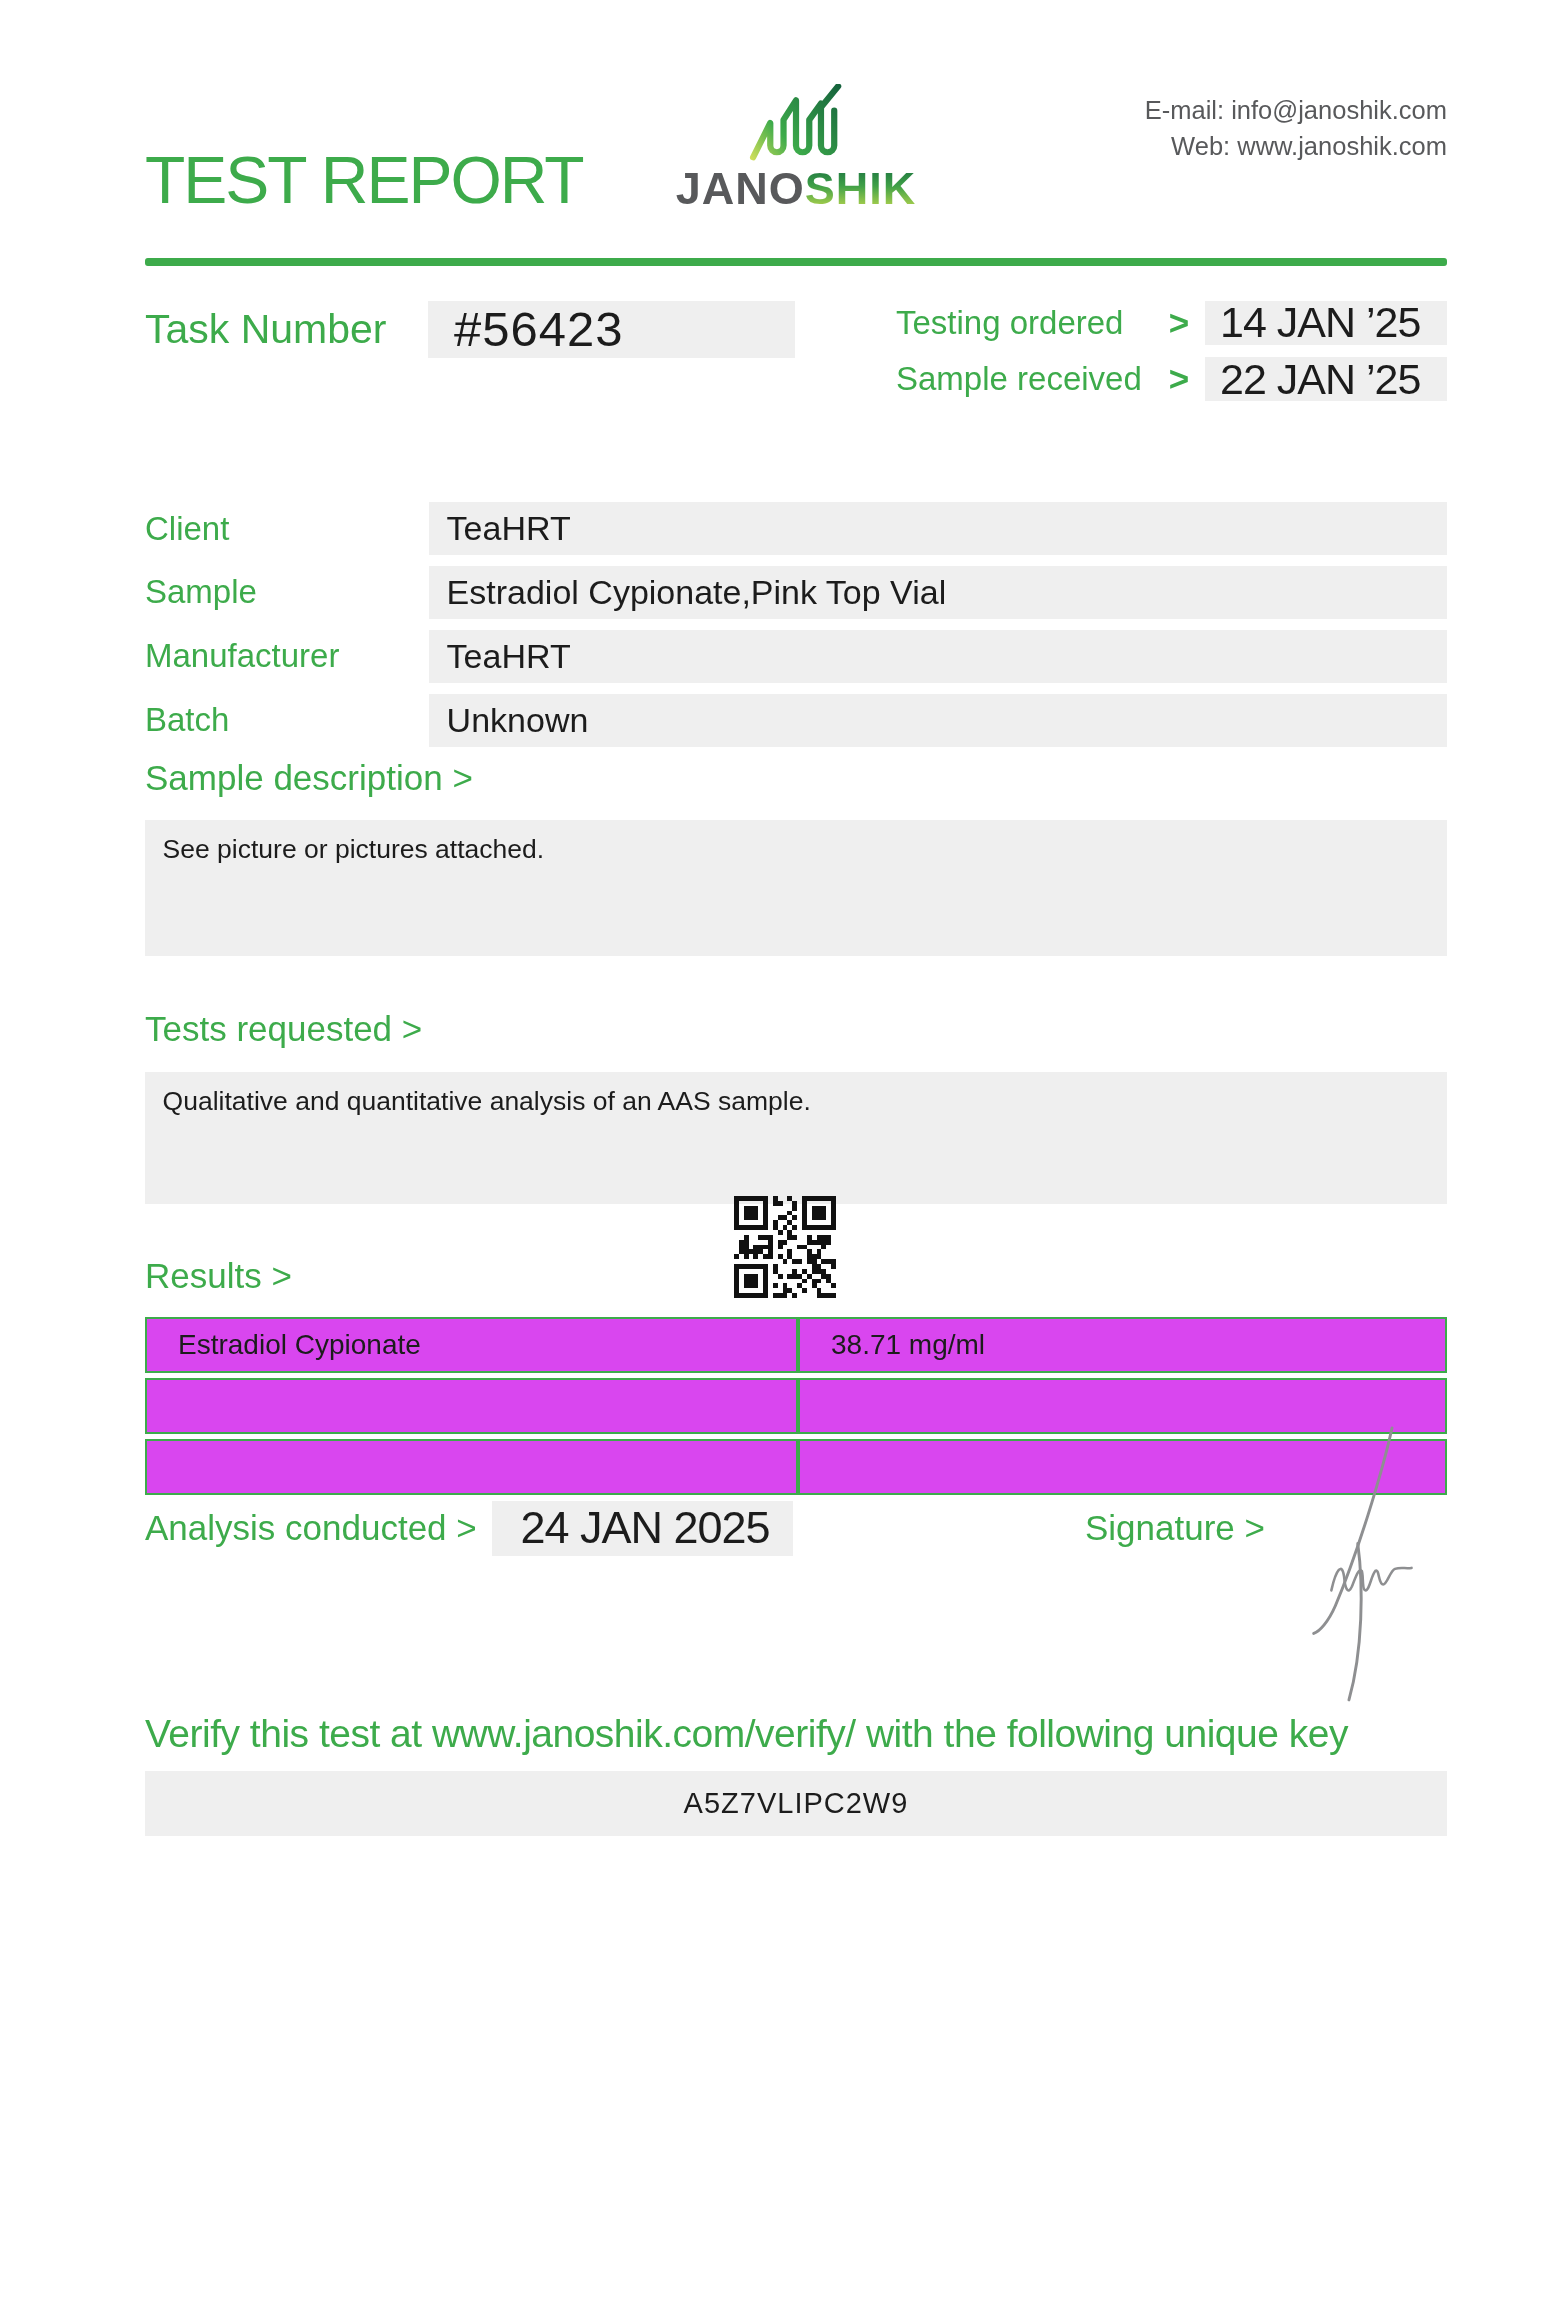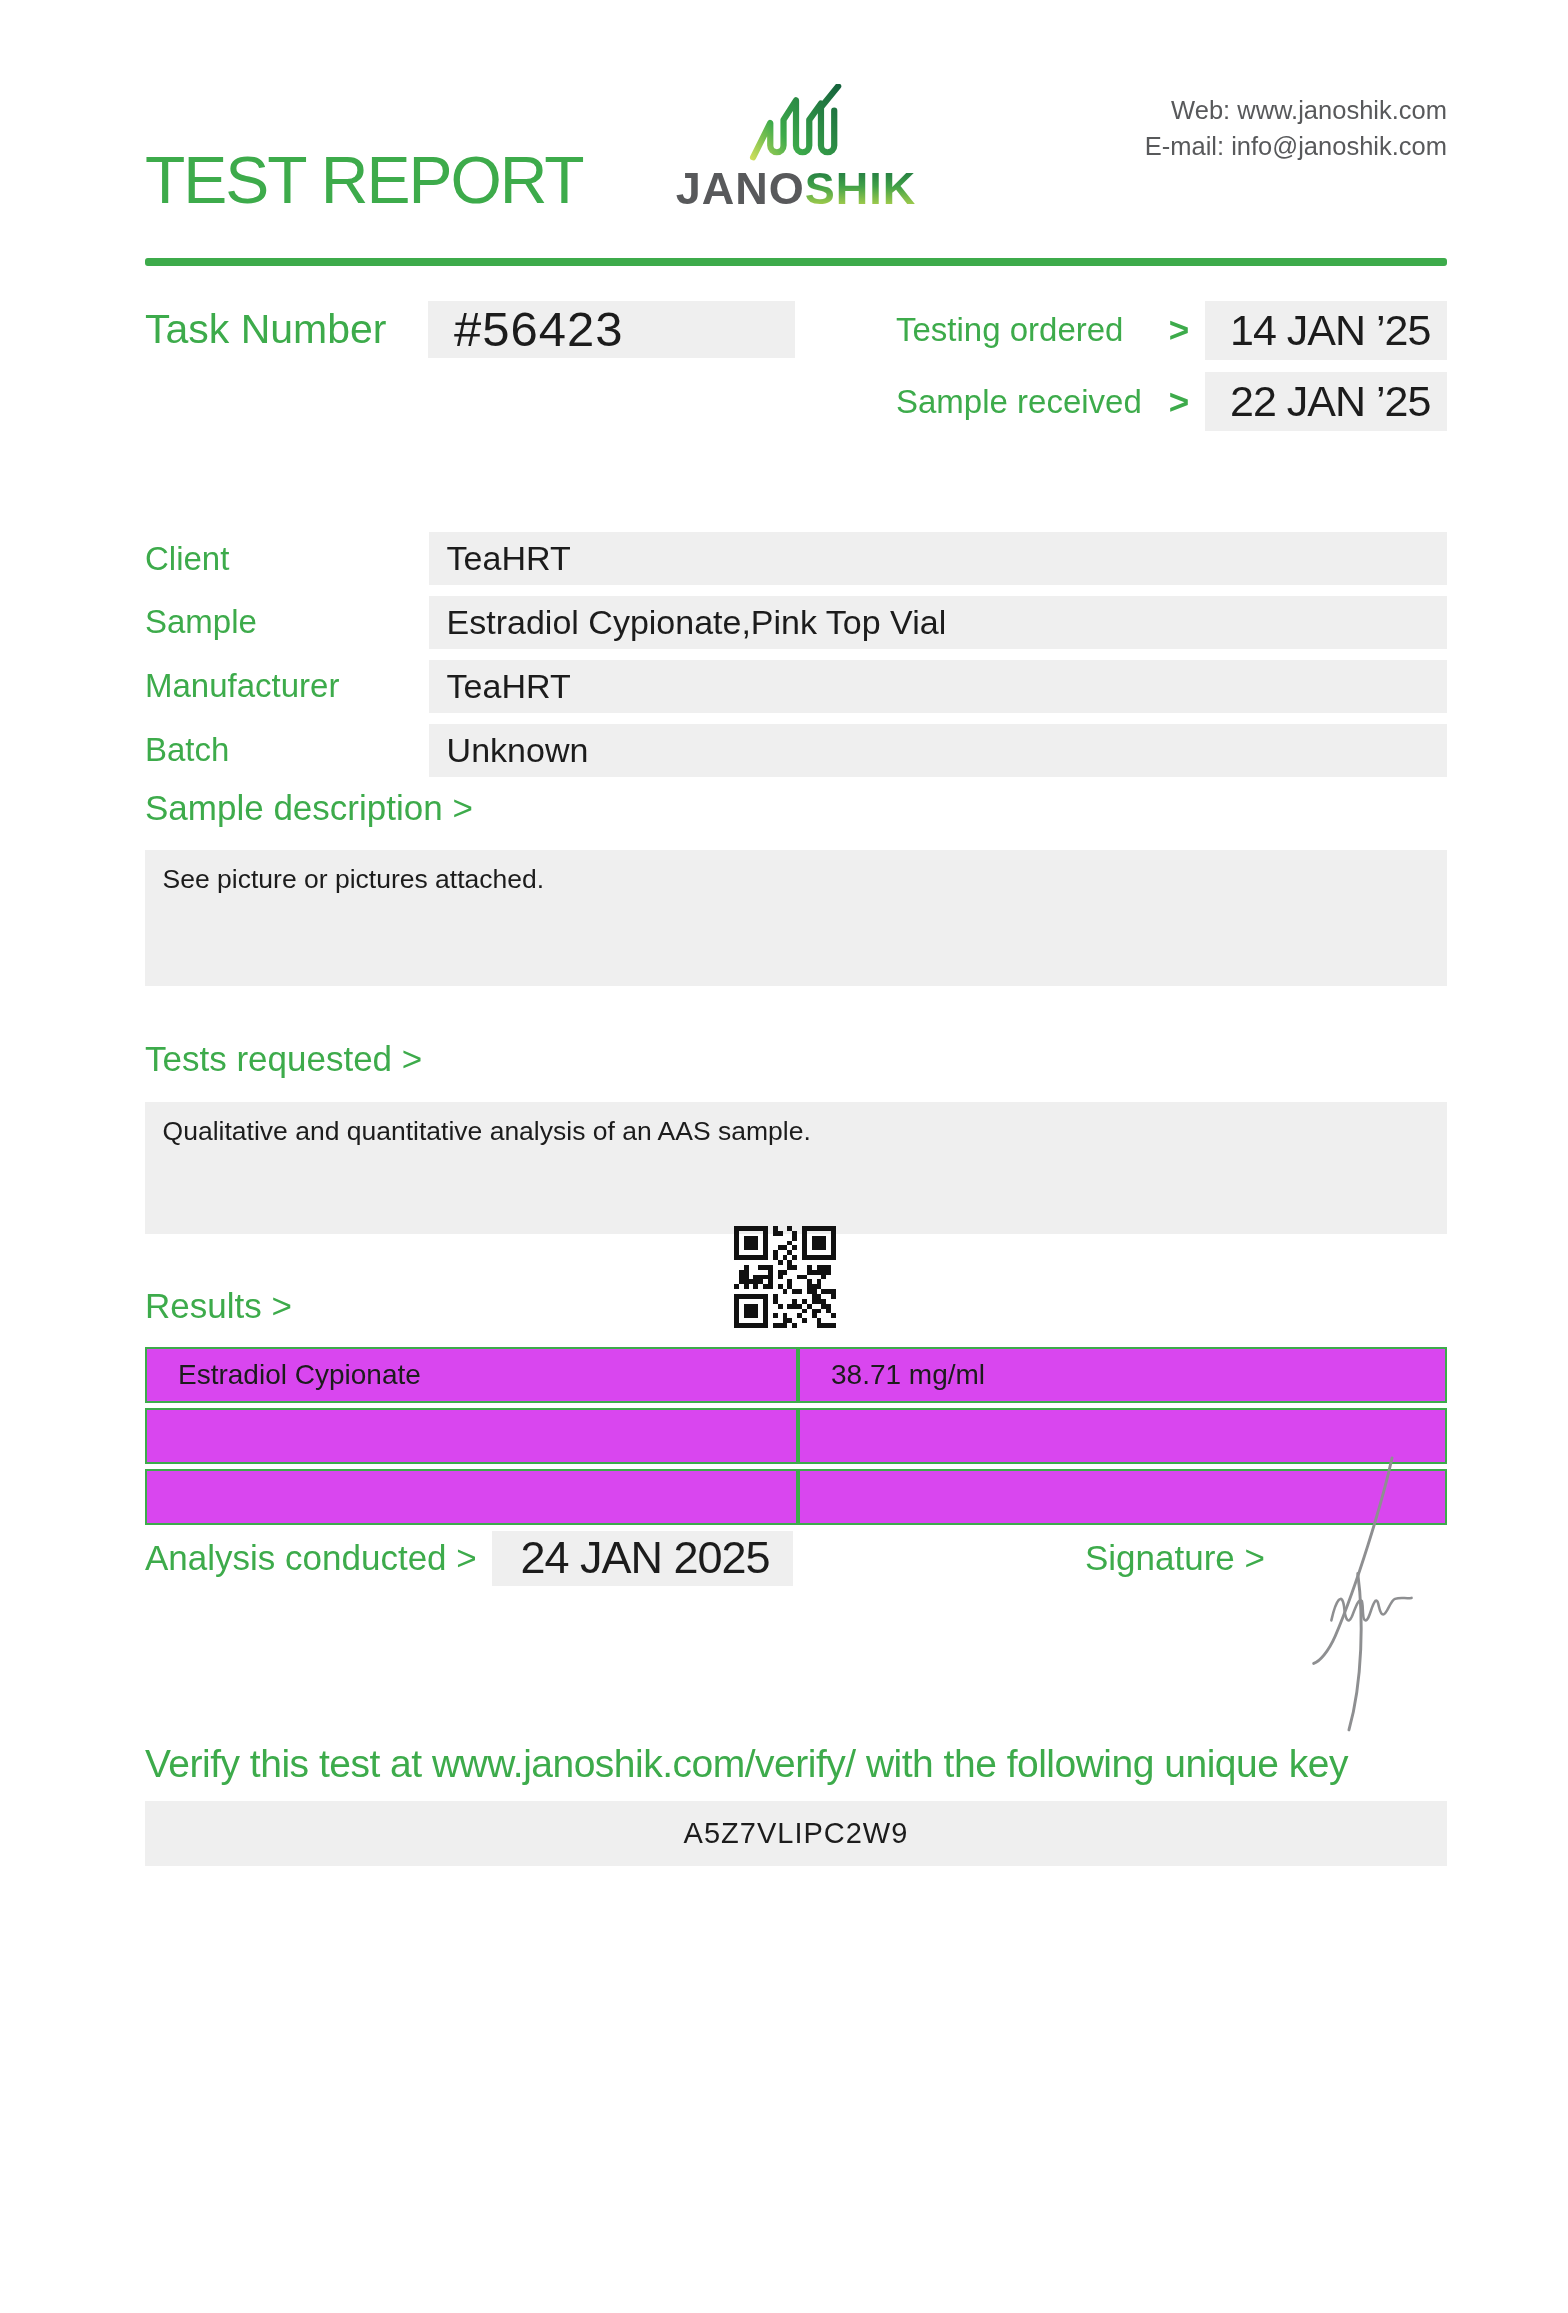--- a/index.html
+++ b/index.html
@@ -26,22 +26,22 @@
   
   .task-row{display:flex;justify-content:space-between;align-items:flex-start;margin-top:35px}
   .task-left{display:flex;align-items:center}
   .task-lbl{font-size:41px;color:var(--green,#3dab4b);width:283px;white-space:nowrap}
   .task-valbox{width:367px;height:57px;background:var(--box-gray,#efefef);display:flex;align-items:center;
       padding-left:26px;box-sizing:border-box;font-size:49px;letter-spacing:1px}
   .dates{width:551px}
   .date-row{display:flex;align-items:center;margin-bottom:12.7px}
   .date-lbl{font-size:33px;color:var(--green,#3dab4b);flex:1;white-space:nowrap}
   .date-arrow{font-size:35px;color:var(--green,#3dab4b);margin-right:15.7px;font-weight:bold}
-  .date-valbox{width:242px;height:59px;background:var(--box-gray,#efefef);display:flex;align-items:center;
-      padding-left:25px;box-sizing:border-box;font-size:43px;letter-spacing:-1px;white-space:nowrap}
+  .date-valbox{width:242px;height:44px;background:var(--box-gray,#efefef);display:flex;align-items:center;
+      padding-left:15px;box-sizing:border-box;font-size:43px;letter-spacing:-1px;white-space:nowrap}
   
   .info{margin-top:88px}
   .info-row{display:flex;align-items:stretch;margin-bottom:10.8px;height:53px}
   .info-lbl{width:284px;font-size:33px;color:var(--green,#3dab4b);display:flex;align-items:center;white-space:nowrap}
   .info-valbox{flex:1;background:var(--box-gray,#efefef);display:flex;align-items:center;
       padding:0 17.6px;font-size:34px;white-space:nowrap}
   
   .sec-h{font-size:35px;color:var(--green,#3dab4b);margin:0;font-weight:normal;line-height:1.2;white-space:nowrap}
   .graybox{background:var(--box-gray,#efefef);padding:13.7px 17.6px;font-size:26.5px;box-sizing:border-box}
   .sec-desc{}
@@ -91,24 +91,24 @@
             <stop offset="1" stop-color="#14603c"></stop>
           </linearGradient>
         </defs>
         <path d="M5 94 L27 50 L27 79 A8.5 8.5 0 0 0 44 79 L44 46 L60 21 L60 79 A8.5 8.5 0 0 0 77 79 L77 46 L92 25 L92 79 A8.5 8.5 0 0 0 109 79 L109 34" stroke="url(#lg1)" stroke-width="8" stroke-linecap="round" stroke-linejoin="round"></path>
         <path d="M92 30 L114 3" stroke="url(#lg1)" stroke-width="8" stroke-linecap="round"></path>
       </svg>
       <div class="wordmark"><span class="wm-gray">JANO</span><span class="wm-green">SHIK</span></div>
     </div>
 
     <div class="contact">
+      <div><span>E-mail:</span>
+        <span>info@janoshik.com</span></div>
       <div><span>Web:</span>
         <span>www.janoshik.com</span></div>
-      <div><span>E-mail:</span>
-        <span>info@janoshik.com</span></div>
     </div>
   </header>
 
   <div class="rule"></div>
 
   <section class="task-row">
     <div class="task-left">
       <span class="task-lbl">Task Number</span>
       <span class="task-valbox">#56423</span>
     </div>

